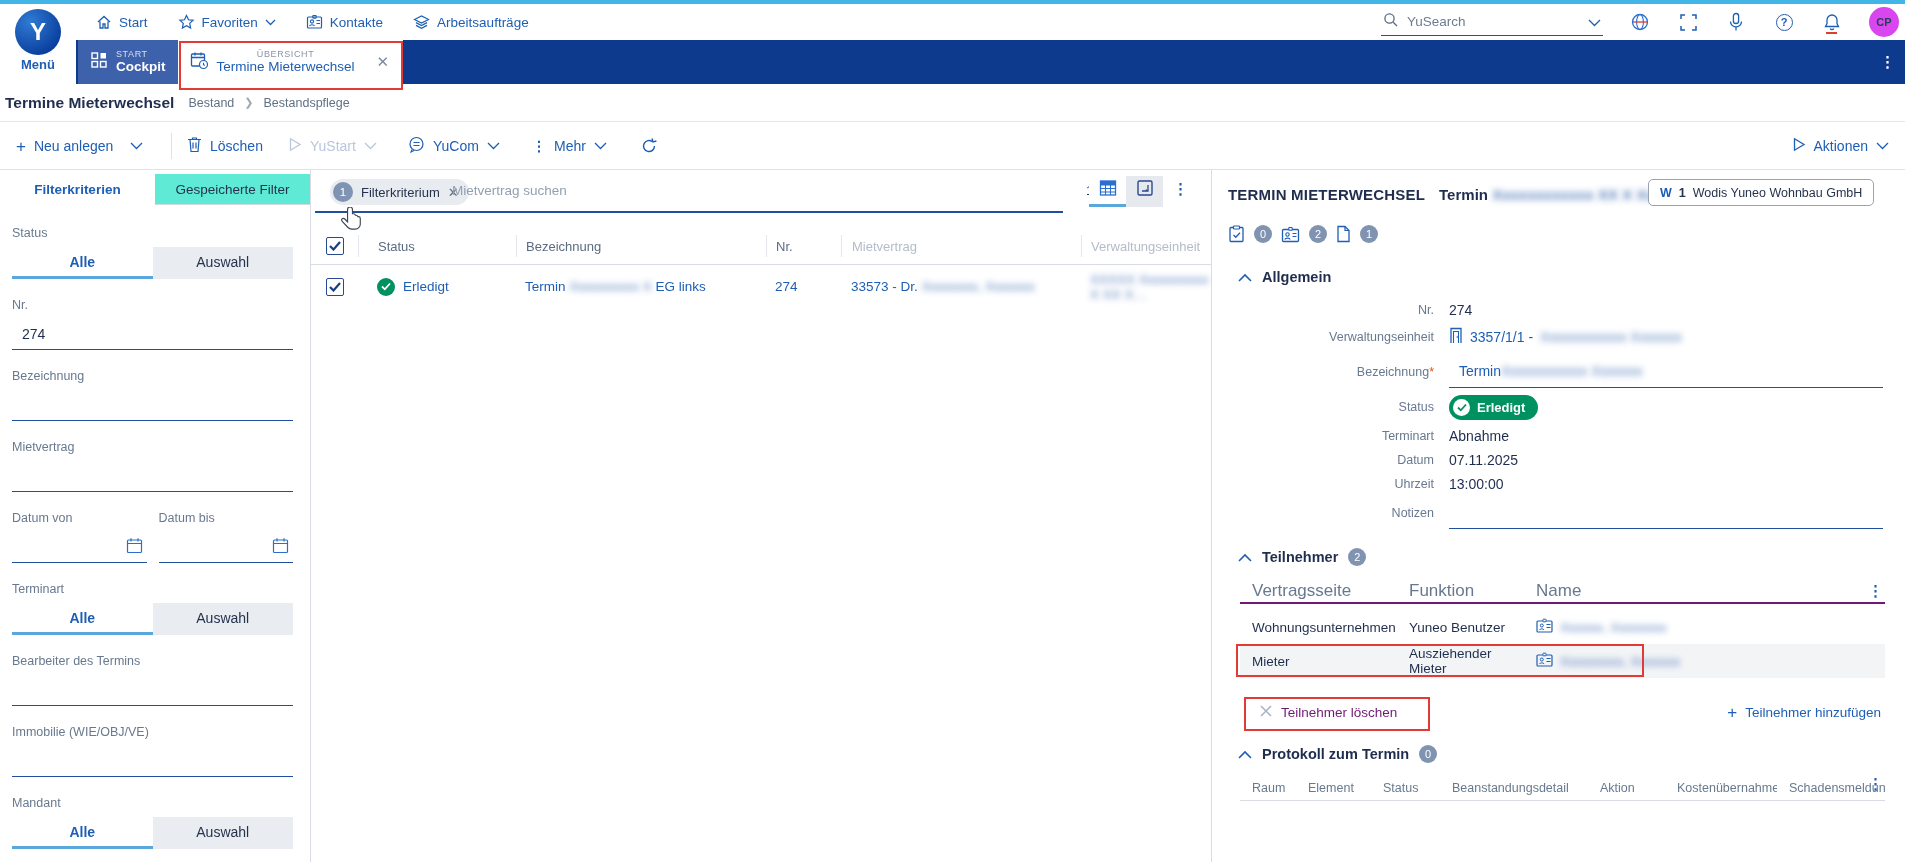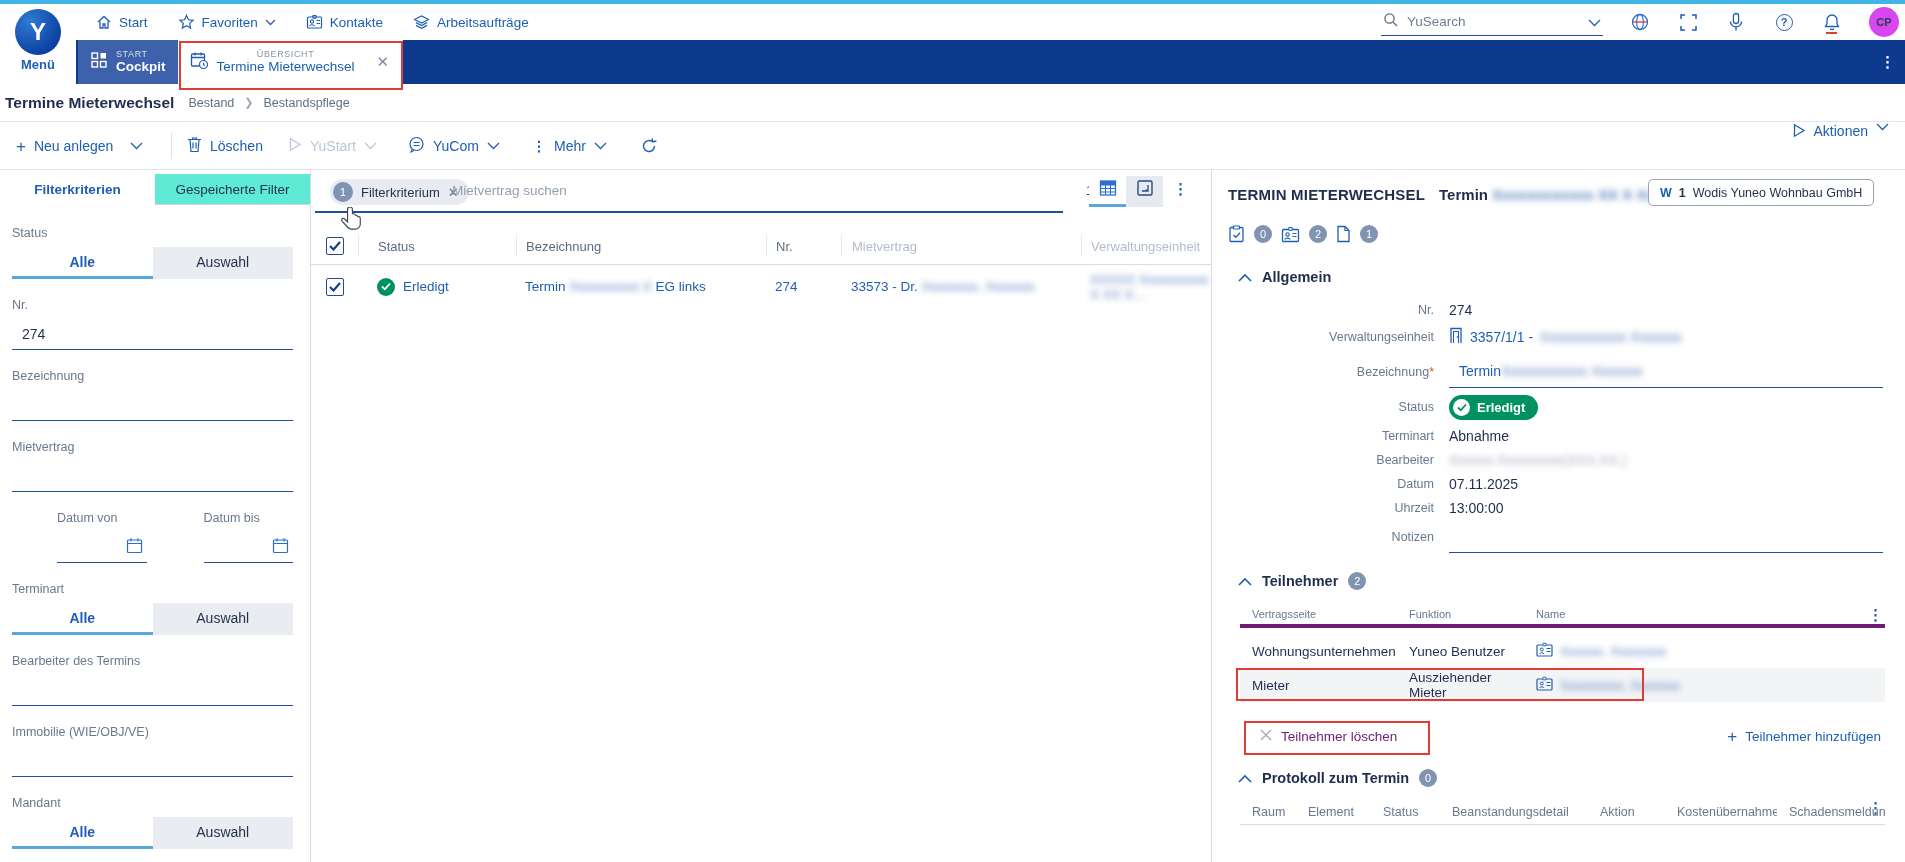--- a/index.html
+++ b/index.html
@@ -48,38 +48,38 @@
   .title-row { position:absolute; left:0; top:84px; right:0; height:38px; background:#fff; display:flex; align-items:center; border-bottom:1px solid #e3e6ea; }
   .page-title { font-size:15.5px; font-weight:bold; color:#1f2d4e; margin-left:5px; }
   .crumb { font-size:12.5px; color:#5f7183; margin-left:14px; }
   .crumb-sep { color:#9aa7b5; margin:0 10px; font-size:11px; }
 
   
   .toolbar { position:absolute; left:0; top:123px; right:0; height:47px; background:#fff; border-bottom:1px solid #dfe3e8; }
   .tb-item { position:absolute; top:0; height:46px; display:flex; align-items:center; gap:8px; font-size:14px; color:#1e5eb4; cursor:pointer; }
   .tb-item.disabled { color:#b9c6dc; cursor:default; }
   .tb-divider { position:absolute; left:171px; top:10px; height:26px; width:1px; background:#dfe3e8; }
-  .tb-right { position:absolute; right:16px; top:0; height:46px; display:flex; align-items:flex-start; gap:8px; font-size:14px; color:#1e5eb4; cursor:pointer; }
+  .tb-right { position:absolute; right:16px; top:0; height:46px; display:flex; align-items:center; gap:8px; font-size:14px; color:#1e5eb4; cursor:pointer; }
 
   
   .content { position:absolute; left:0; top:170px; right:0; bottom:0; display:flex; }
 
   
   .left-panel { width:311px; border-right:1px solid #d9dde3; background:#fff; padding:4px 17px 0 12px; }
   .fp-tabs { display:flex; height:31px; margin:0 -17px 0 -12px; }
   .fp-tab { flex:1; display:flex; align-items:center; justify-content:center; font-size:13.5px; cursor:pointer; }
   .fp-tab.active { background:#fff; color:#1e5eb4; font-weight:bold; }
   .fp-tab.inactive { background:#5eead4; color:#26334d; border-bottom:1px solid #d3d8de; }
   .f-label { font-size:12.5px; color:#68798f; margin-top:19px; margin-bottom:7px; }
   .seg { display:flex; height:32px; }
   .seg-opt { flex:1; display:flex; align-items:center; justify-content:center; font-size:14px; color:#26334d; background:#e9ecf1; border-bottom:3px solid transparent; cursor:pointer; }
   .seg-opt.active { background:#fff; color:#1e5eb4; font-weight:bold; border-bottom:3px solid #5aa7dc; }
   .f-input { height:31px; background:#fff; border-bottom:1px solid #1f4f9e; font-size:14px; color:#1f2d4e; display:flex; align-items:center; padding:0 10px; }
   .date-pair { display:flex; gap:12px; }
-  .date-pair > div { flex:1;margin-left:45px; }
+  .date-pair > div { flex:1; }
   .date-input { height:31px; border-bottom:1px solid #1f4f9e; display:flex; align-items:center; justify-content:flex-end; padding:0 4px; }
 
   
   .mid-panel { width:901px; border-right:1px solid #d9dde3; background:#fff; position:relative; }
   .search-row { position:absolute; left:0; top:0; right:0; height:43px; }
   .search-underline { position:absolute; left:4px; top:41px; width:1053px; max-width:748px; height:0; border-bottom:2px solid #1f4f9e; }
   .chip { position:absolute; left:19px; top:9px; height:26px; border-radius:13px; background:#e8ebf0; display:flex; align-items:center; gap:8px; padding:0 10px 0 3px; cursor:pointer; }
   .chip-badge { width:20px; height:20px; border-radius:50%; background:#7f93b2; color:#fff; font-size:11.5px; display:flex; align-items:center; justify-content:center; }
   .chip-label { font-size:13px; color:#26334d; }
   .chip-x { color:#5f7183; font-size:13px; }
@@ -122,21 +122,21 @@
   .section-hdr .s-title { font-size:14.5px; font-weight:bold; color:#1f2d4e; }
   .frow { display:flex; align-items:center; min-height:23px; margin-bottom:1px; }
   .flabel { width:206px; text-align:right; margin-right:15px; font-size:12.5px; color:#68798f; flex-shrink:0; }
   .fvalue { font-size:14px; color:#1f2d4e; display:flex; align-items:center; gap:7px; }
   .req { color:#d9531e; }
   .input-line { width:434px; height:33px; border-bottom:1px solid #1f4f9e; display:flex; align-items:center; padding:0 10px; font-size:14px; color:#1e5eb4; background:#fff; }
   .status-pill { height:25px; border-radius:13px; background:#009160; color:#fff; display:flex; align-items:center; gap:7px; padding:0 13px 0 4px; font-size:13px; font-weight:bold; }
   .pill-check { width:17px; height:17px; background:#fff; border-radius:50%; display:flex; align-items:center; justify-content:center; }
 
   .tl-table { margin:14px 2px 0 12px; position:relative; }
-  .tl-head { display:grid; grid-template-columns:157px 127px 1fr; font-size:11px; color:#68798f; height:24px; align-items:center; border-bottom:4px solid #701a75; }
+  .tl-head { display:grid; grid-template-columns:157px 127px 1fr; font-size:17px; color:#68798f; height:24px; align-items:center; border-bottom:2px solid #701a75; }
   .tl-head > div { padding-left:12px; }
   .tl-row { display:grid; grid-template-columns:157px 127px 1fr; font-size:13.5px; color:#1f2d4e; height:34px; align-items:center; position:relative; }
   .tl-row > div { padding-left:12px; display:flex; align-items:center; gap:7px; }
   .tl-row.hl { background:#f2f4f6; }
   .tl-kebab { position:absolute; right:2px; top:2px; color:#1e5eb4; font-weight:bold; font-size:15px; cursor:pointer; }
   .tl-actions { display:flex; align-items:center; justify-content:space-between; margin:22px 6px 0 24px; }
   .btn-ghost { display:flex; align-items:center; gap:9px; font-size:13.5px; color:#701a75; position:relative; padding:5px 8px; cursor:default; }
   .btn-link { display:flex; align-items:center; gap:8px; font-size:13.5px; color:#1e5eb4; cursor:pointer; }
   .plus { font-size:17px; line-height:1; font-weight:normal; }
 
@@ -558,26 +558,20 @@
                 </svg>
               </span>
             <span>Erledigt</span>
           </div>
         </div>
         <div class="frow">
           <div class="flabel">Terminart</div>
           <div class="fvalue">Abnahme</div>
         </div>
         <div class="frow">
-          <div class="flabel">Bearbeiter</div>
-          <div class="fvalue">
-              <span class="redacted red-gray">Xxxxxx.Xxxxxxxxx(XXX.XX.)</span>
-            </div>
-        </div>
-        <div class="frow">
           <div class="flabel">Datum</div>
           <div class="fvalue">07.11.2025</div>
         </div>
         <div class="frow">
           <div class="flabel">Uhrzeit</div>
           <div class="fvalue">13:00:00</div>
         </div>
         <div class="frow" style="min-height:34px;">
           <div class="flabel">Notizen</div>
           <div class="input-line" style="height:31px;"></div>

